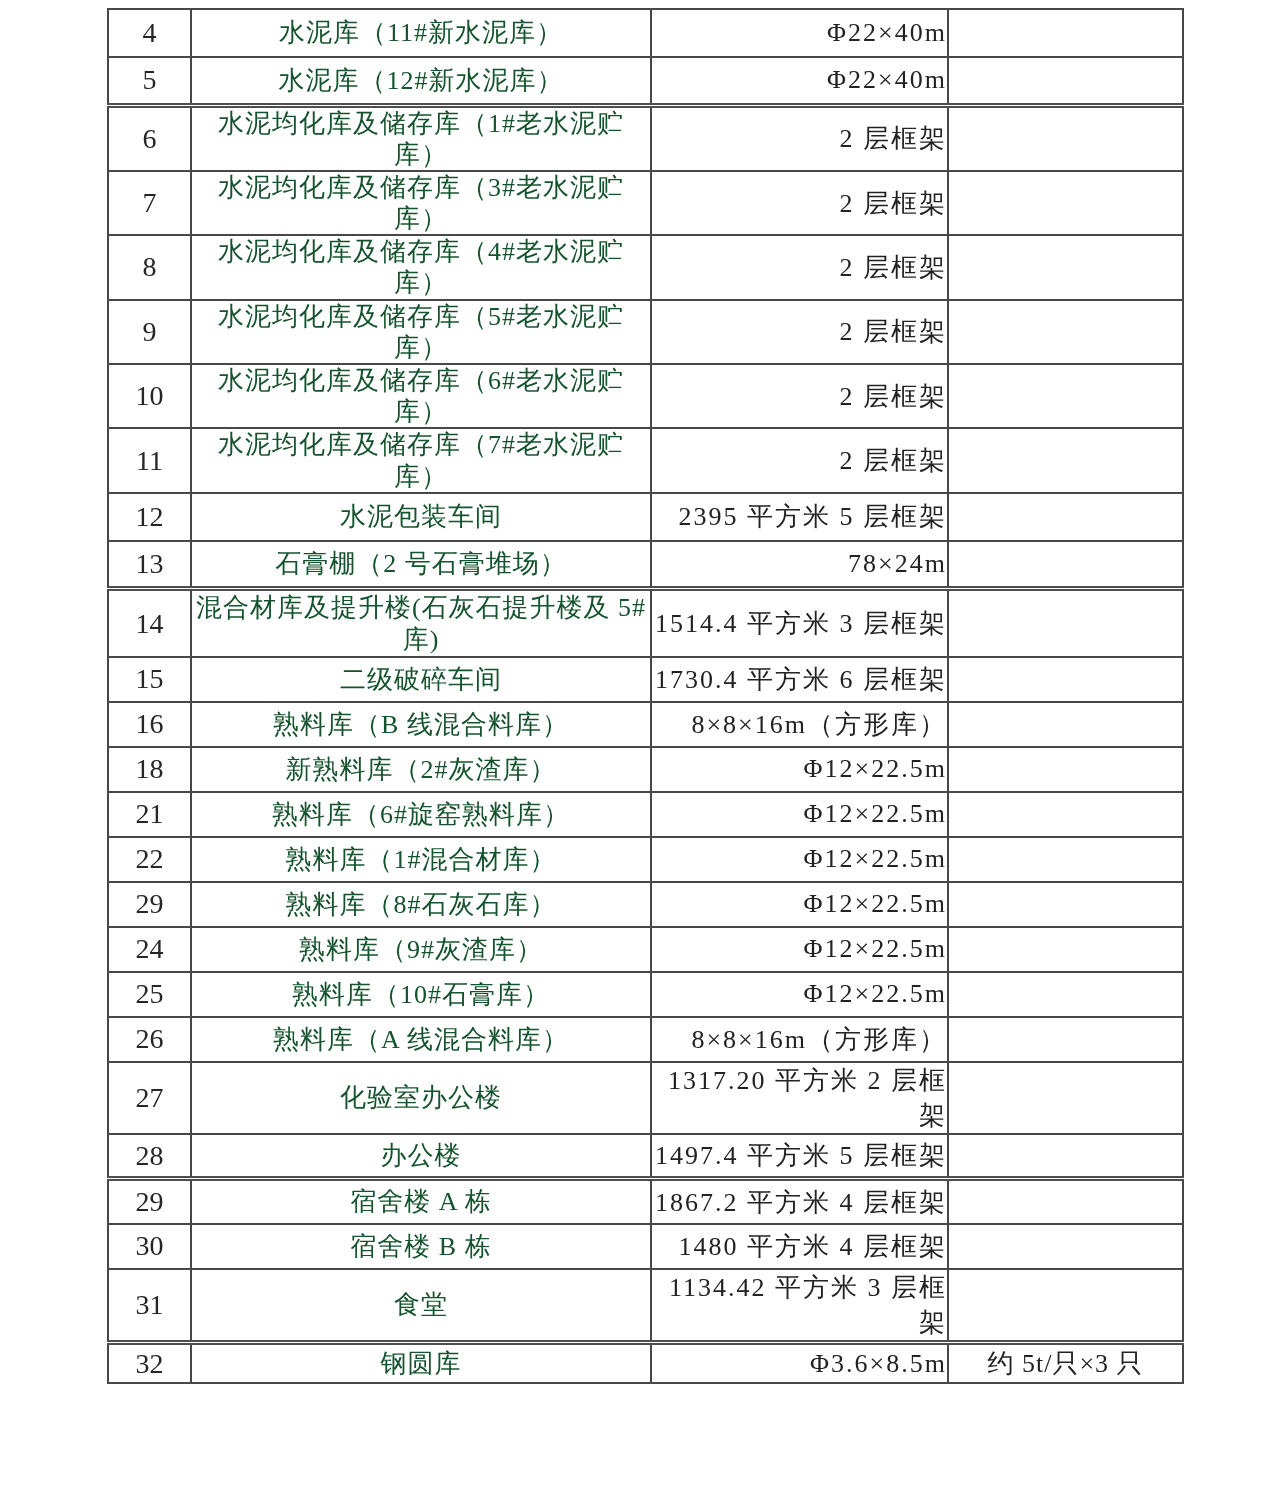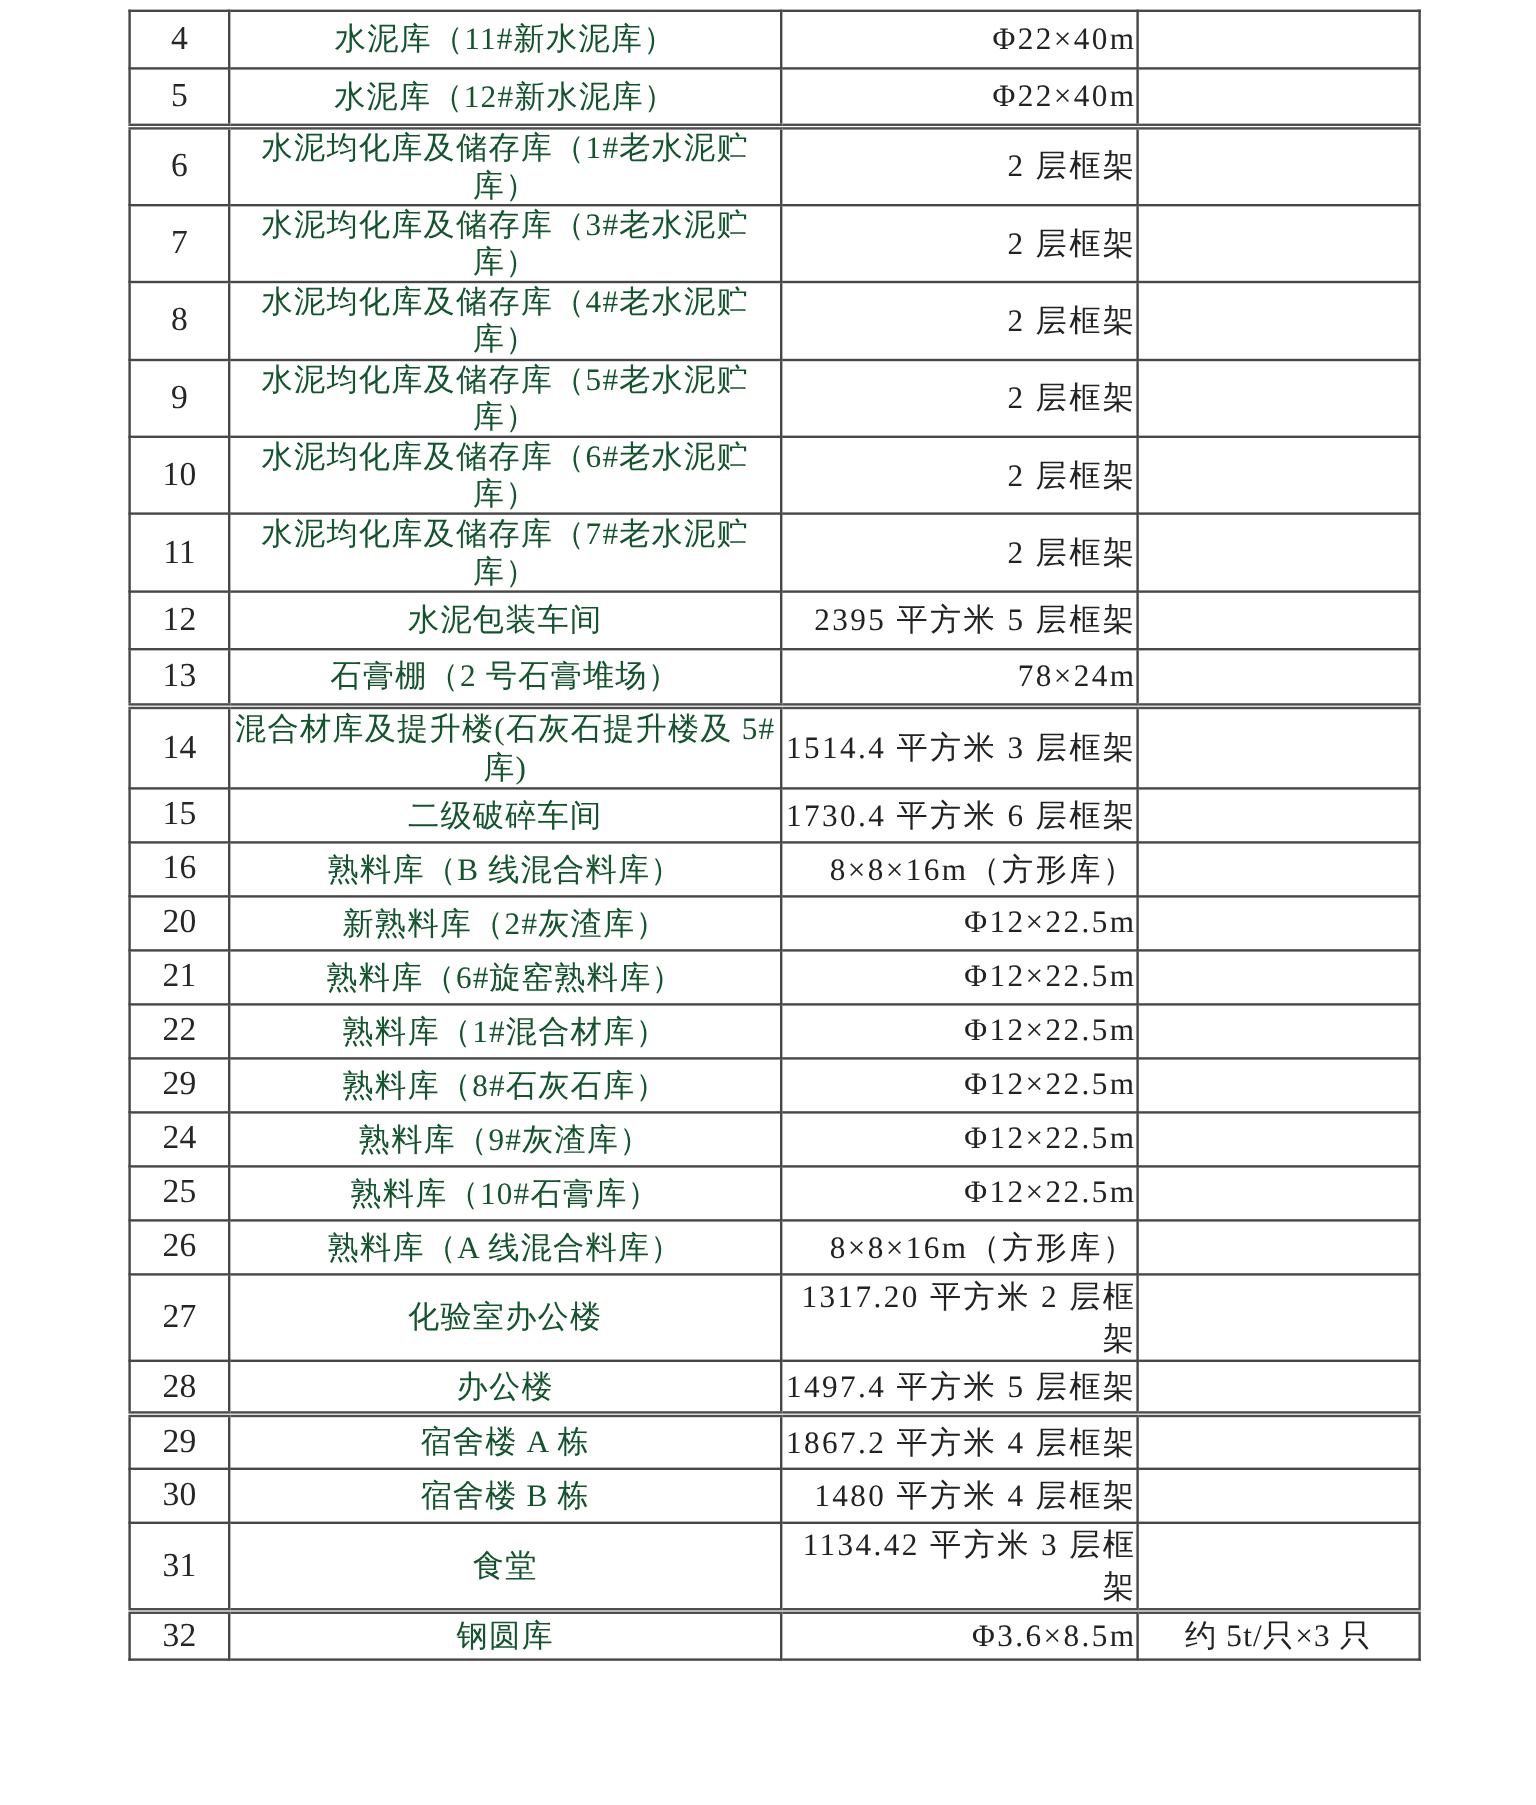--- a/index.html
+++ b/index.html
@@ -144,21 +144,21 @@
           <td class="c-spec">1730.4 平方米 6 层框架</td>
           <td class="c-note"></td>
         </tr>
         <tr class="row-mid">
           <td class="c-no">16</td>
           <td class="c-name">熟料库（B 线混合料库）</td>
           <td class="c-spec">8×8×16m（方形库）</td>
           <td class="c-note"></td>
         </tr>
         <tr class="row-mid">
-          <td class="c-no">20</td>
+          <td class="c-no">18</td>
           <td class="c-name">新熟料库（2#灰渣库）</td>
           <td class="c-spec">Φ12×22.5m</td>
           <td class="c-note"></td>
         </tr>
         <tr class="row-mid">
           <td class="c-no">21</td>
           <td class="c-name">熟料库（6#旋窑熟料库）</td>
           <td class="c-spec">Φ12×22.5m</td>
           <td class="c-note"></td>
         </tr>

